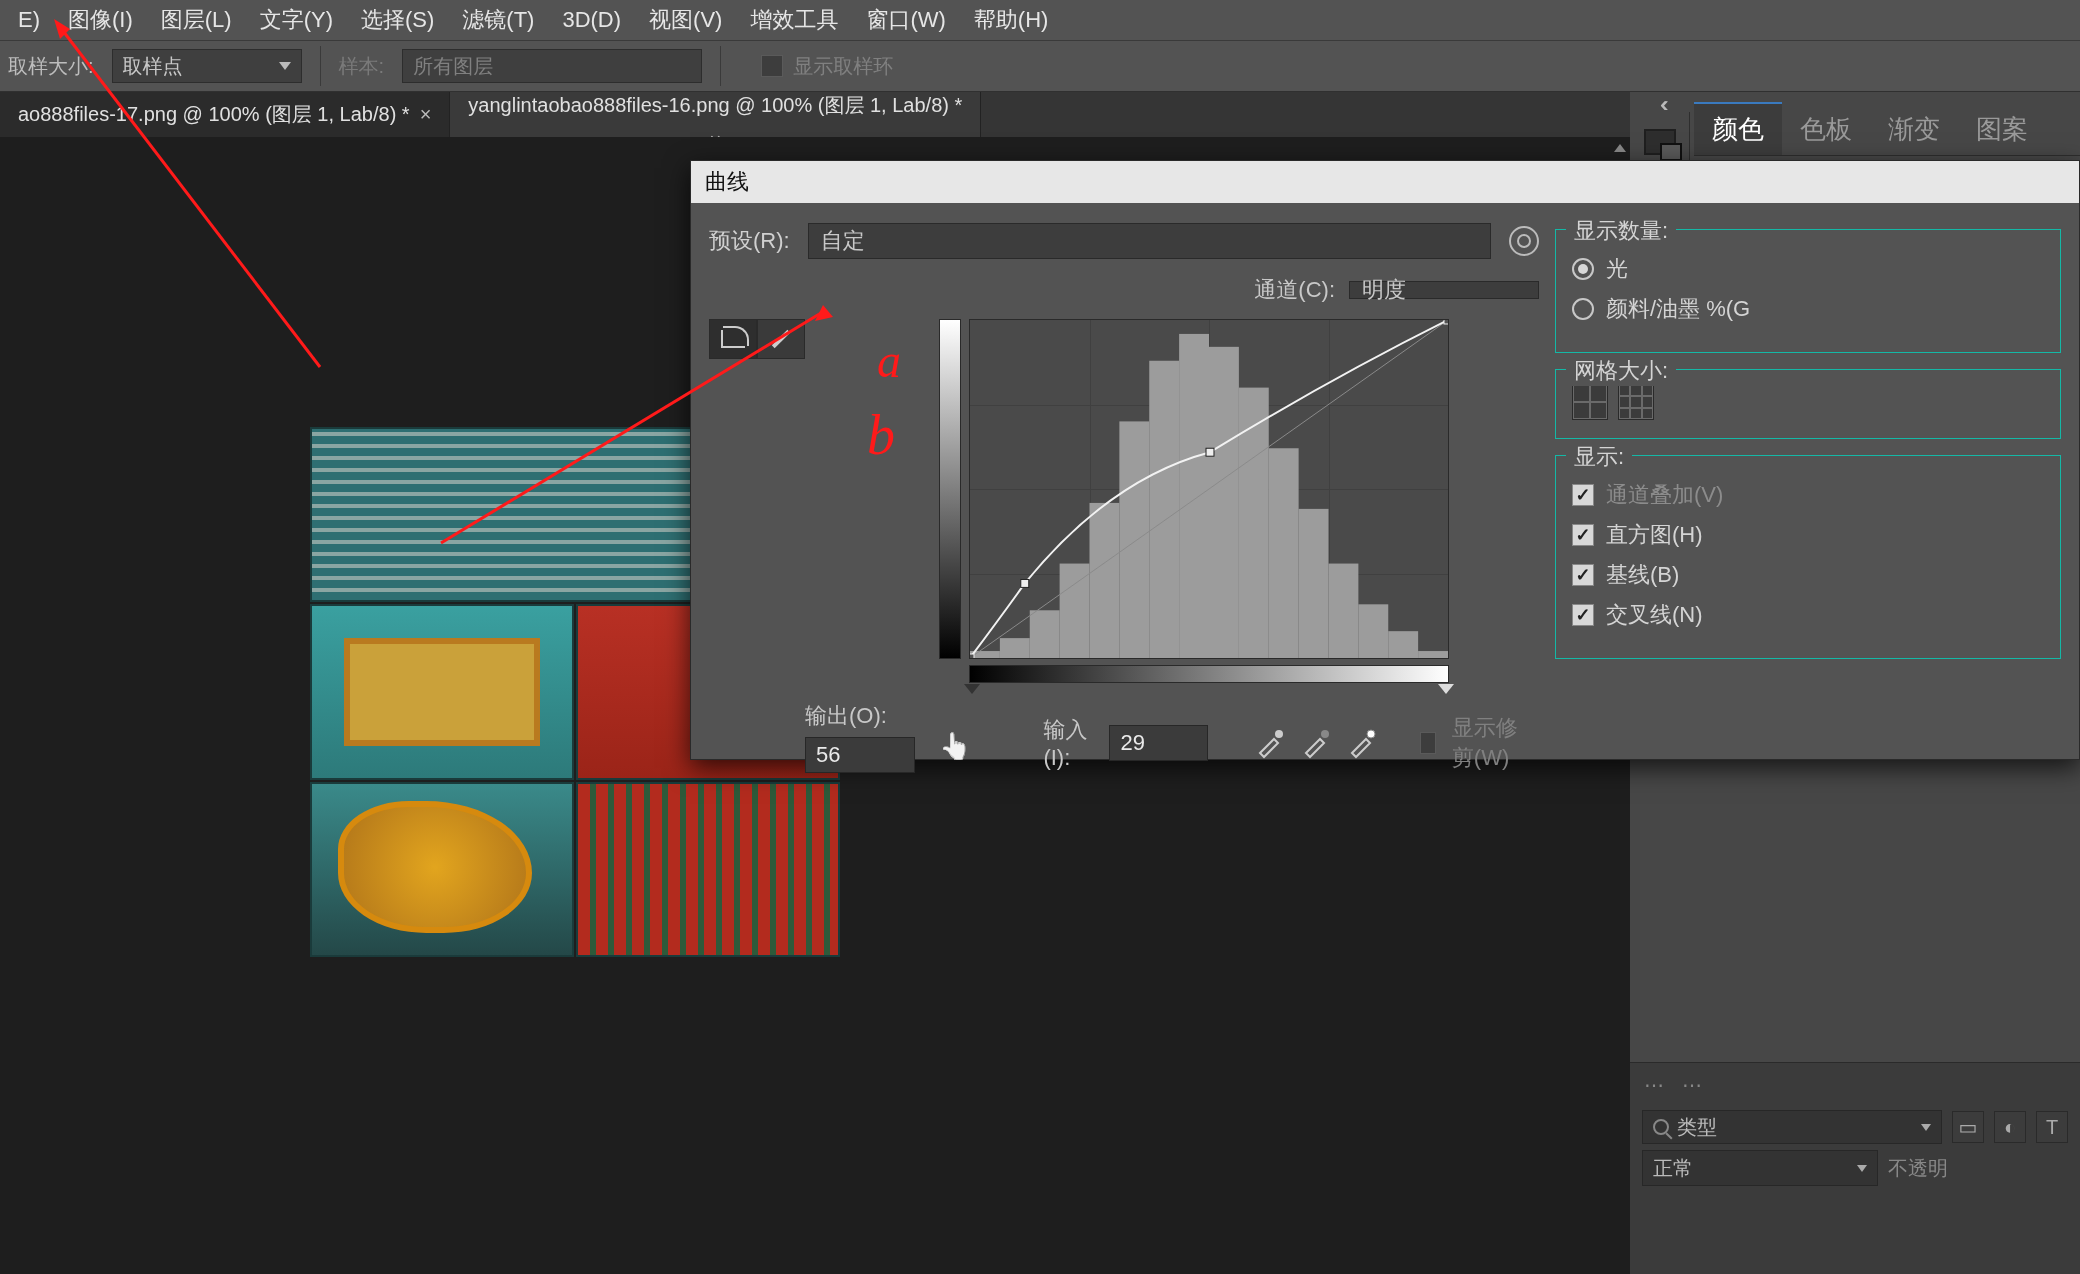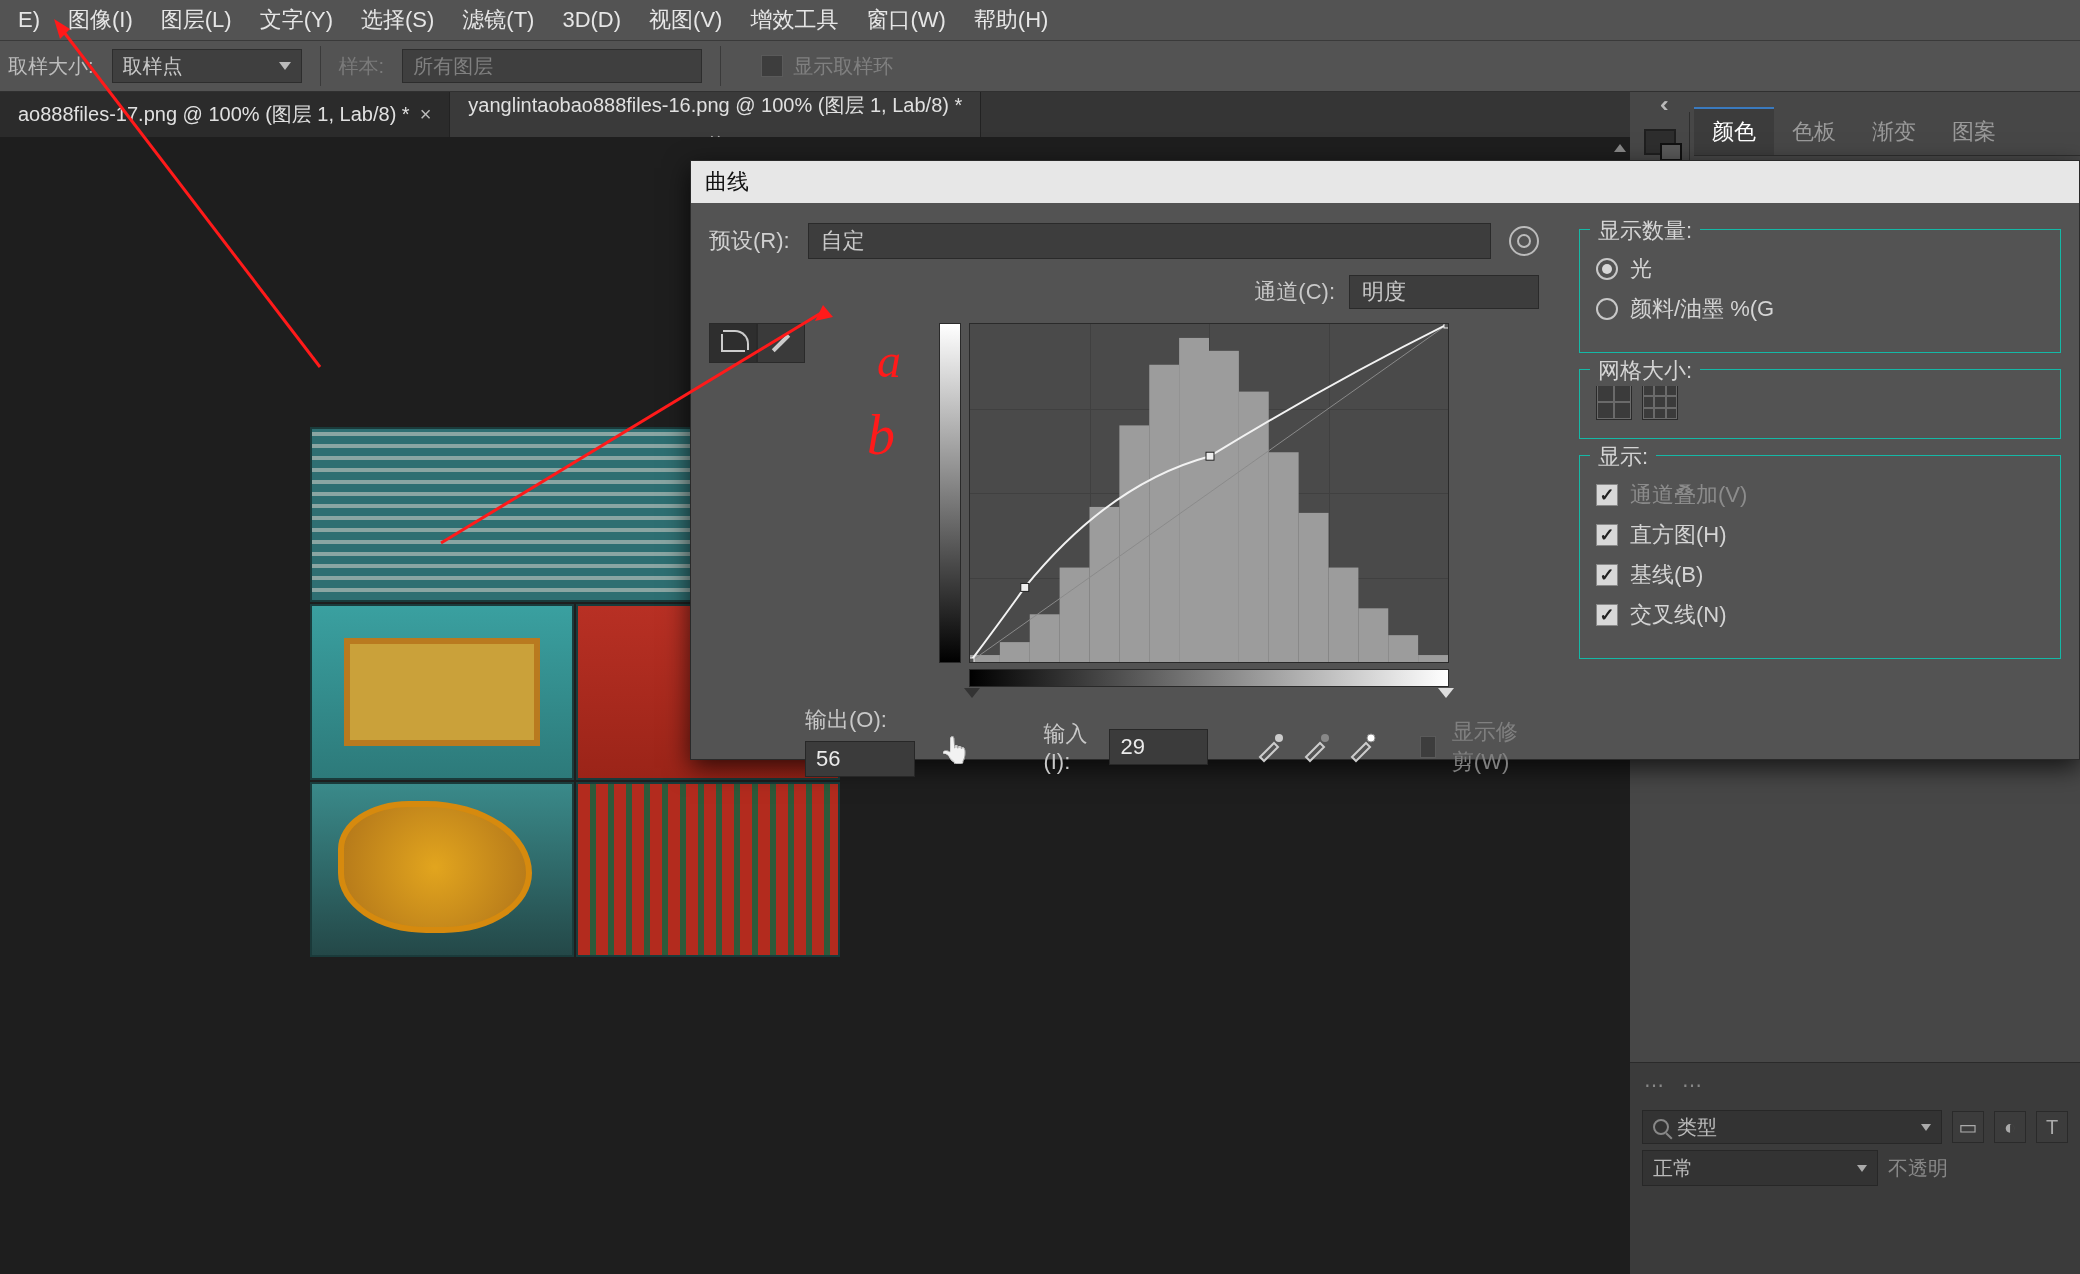--- a/index.html
+++ b/index.html
@@ -45,21 +45,21 @@
 
   .scrollbar-v { position:absolute; top:4px; right:0; width:20px; height:14px; display:flex; align-items:center; justify-content:center; }
   .scrollbar-v span{width:0;height:0;border-left:6px solid transparent;border-right:6px solid transparent;border-bottom:8px solid #888;}
 
   
   .rightcol { position:absolute; right:0; top:92px; width:450px; height:1182px; background:#474747; }
   .rightcol .collapse-arrows { position:absolute; top:0px; left:30px; font-size:22px; color:#bbb; letter-spacing:-6px; }
   .rightcol .narrowbar { position:absolute; left:0; top:20px; width:60px; height:60px; display:flex;align-items:center;justify-content:center; border-right:1px solid #2e2e2e;}
   .rightcol .swatch-ico { width:32px;height:26px;border:2px solid #1f1f1f;background:#2e2e2e;position:relative; }
   .rightcol .swatch-ico::after{content:'';position:absolute;right:-8px;bottom:-8px;width:18px;height:14px;border:2px solid #111;background:#5a5a5a;}
-  .color-tabs { position:absolute; left:64px; top:20px; right:0; height:44px; display:flex; align-items:flex-end; border-bottom:1px solid #2e2e2e; font-size:22px;}
+  .color-tabs { position:absolute; left:64px; top:20px; right:0; height:44px; display:flex; align-items:flex-end; border-bottom:1px solid #2e2e2e; font-size:26px;}
   .color-tabs .t { padding:8px 18px; color:#9a9a9a; }
   .color-tabs .t.active { color:#fff; background:#3c3c3c; border-top:2px solid #3a7abf; }
   .color-body { position:absolute; left:64px; top:64px; right:0; height:68px; display:flex; align-items:center; gap:16px; padding-left:10px; }
   .color-body .swpair { position:relative; width:44px; height:44px; }
   .color-body .swpair .a{position:absolute;left:0;top:0;width:30px;height:30px;border:1px solid #111;background:#efe1d2;}
   .color-body .swpair .b{position:absolute;right:0;bottom:0;width:30px;height:30px;border:1px solid #111;background:#fff;}
   .hue { flex:1; height:30px; background:linear-gradient(90deg,#f3a6a6,#f6d4d4,#fff,#fce1e1); margin-right:6px;}
 
   .panel2 { position:absolute; left:0; top:970px; right:0; height:300px; background:#3b3b3b; border-top:1px solid #2a2a2a; padding:6px 8px; font-size:20px; color:#bbb;}
   .panel2 .tabs2 { display:flex; gap:18px; font-size:20px; padding:4px 0 10px 6px;}
@@ -70,30 +70,30 @@
   .panel2 .mglass::after{content:'';position:absolute;width:8px;height:2px;background:#888;bottom:-4px;right:-6px;transform:rotate(45deg);}
   .panel2 .iconbtn{width:32px;height:32px;border:1px solid #2a2a2a;background:#3c3c3c;display:flex;align-items:center;justify-content:center;color:#aaa;}
   .panel2 .sel3{background:#333;border:1px solid #272727;height:36px;display:flex;align-items:center;padding:0 10px;width:236px;justify-content:space-between;}
   .panel2 .chev2{width:0;height:0;border-left:5px solid transparent;border-right:5px solid transparent;border-top:7px solid #aaa;}
   .panel2 .opacity-row { color:#888; }
 
   
   .curves { position:absolute; left:690px; top:160px; width:1390px; height:600px;
             background:#535353; border:1px solid #2a2a2a; box-shadow:0 8px 24px rgba(0,0,0,.7); }
   .curves .titlebar { height:42px; background:#e7e7e7; color:#111; display:flex;align-items:center;padding:0 14px; font-size:22px; }
-  .curves-body { display:flex; padding:20px 18px 16px 18px; gap:40px; position:relative; height:558px; }
+  .curves-body { display:flex; padding:20px 18px 16px 18px; gap:16px; position:relative; height:558px; }
 
   .cv-left { width:830px; }
   .cv-left .row1 { display:flex; align-items:center; gap:18px; font-size:22px; margin-bottom:16px; }
   .cv-left .row1 .lbl{color:#d0d0d0;}
   .cv-left .row1 .dropdown { background:#3d3d3d;border:1px solid #2a2a2a;height:36px;flex:1;display:flex;align-items:center;justify-content:space-between;padding:0 12px;}
   .cv-left .row1 .gear { width:30px;height:30px;border:2px solid #bbb;border-radius:50%;position:relative;}
   .cv-left .row1 .gear::after{content:'';position:absolute;inset:6px;border:2px solid #bbb;border-radius:50%;}
   .cv-left .row2 { display:flex; align-items:center; gap:14px; font-size:22px; margin-bottom:14px; padding-left:44px;justify-content:flex-end;}
-  .cv-left .row2 .dropdown2 { background:#3d3d3d;border:1px solid #2a2a2a;height:34px;width:190px;display:flex;align-items:center;justify-content:space-between;padding:0 12px;}
+  .cv-left .row2 .dropdown2 { background:#3d3d3d;border:1px solid #2a2a2a;height:18px;width:190px;display:flex;align-items:center;justify-content:space-between;padding:0 12px;}
   .cv-tools { display:flex; gap:0; margin-bottom:4px;}
   .cv-tools .tbtn{width:48px;height:40px;border:1px solid #2a2a2a;background:#3a3a3a;display:flex;align-items:center;justify-content:center;}
   .cv-tools .tbtn.active{background:#2e2e2e;}
   .cv-tools .curveico{width:24px;height:18px;border-bottom:2px solid #ccc;border-left:2px solid #ccc;position:relative;}
   .cv-tools .curveico::after{content:'';position:absolute;left:0;bottom:0;width:24px;height:18px;border:2px solid #ccc;border-left:none;border-bottom:none;border-radius:0 14px 0 0;}
   .cv-tools .pencilico{width:4px;height:22px;background:#ccc;transform:rotate(45deg);}
 
   .graph-wrap { display:flex; gap:8px; }
   .vgrad { width:22px; height:340px; background:linear-gradient(#fff,#000); border:1px solid #2a2a2a; }
   .graph { position:relative; width:480px; height:340px; background:#4a4a4a; border:1px solid #2a2a2a; }

